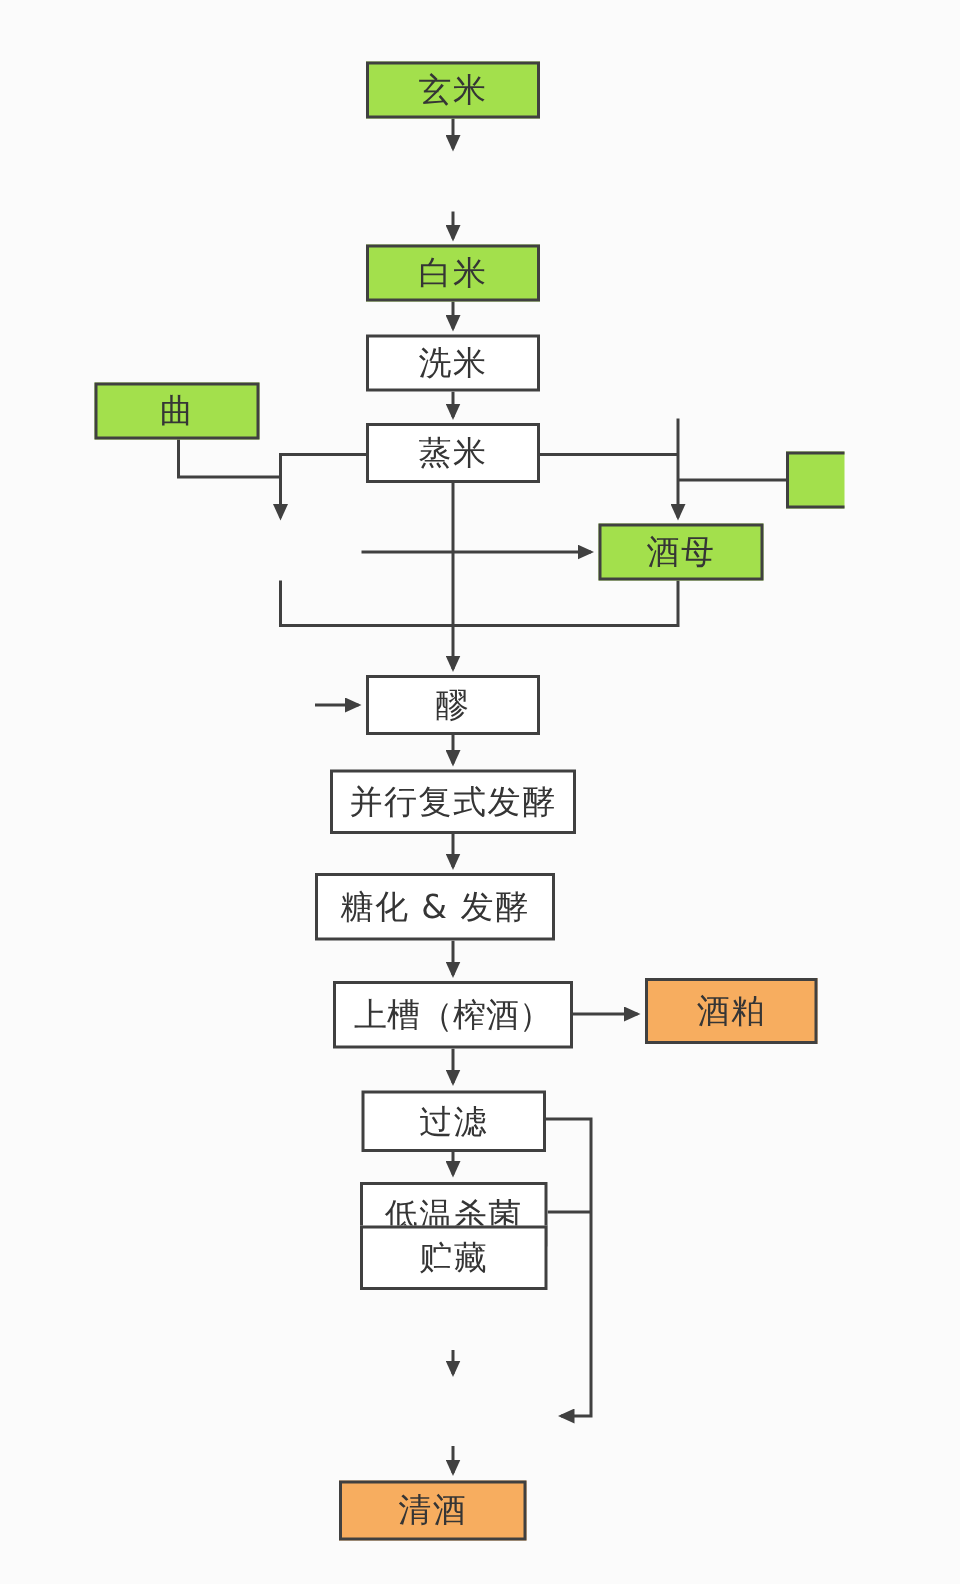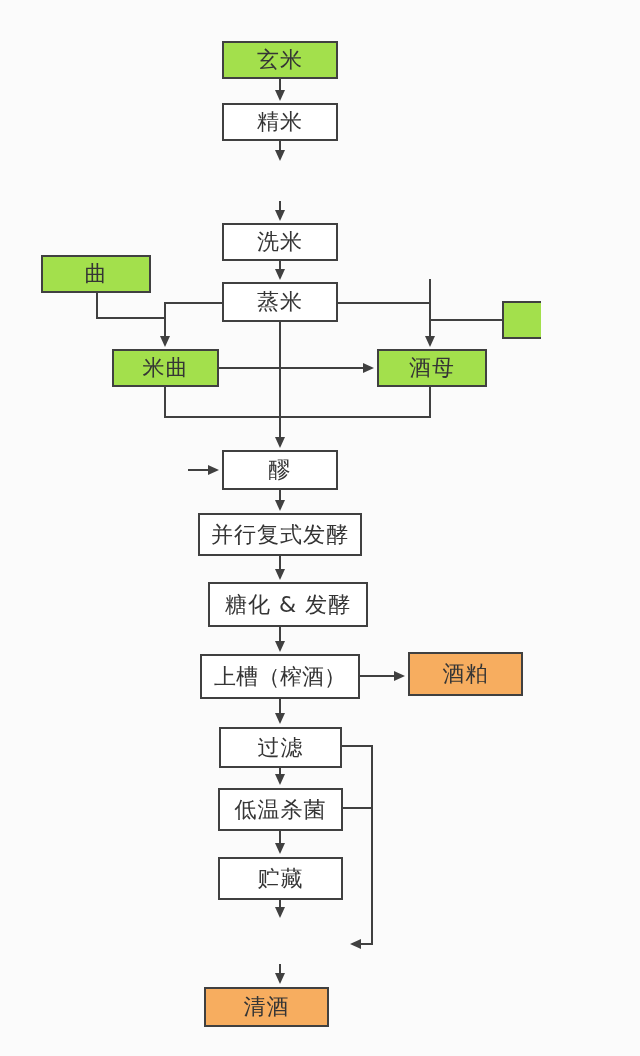--- a/index.html
+++ b/index.html
@@ -14,20 +14,21 @@
   body{
     background:var(--c-bg);
     font-family:"DejaVu Sans","Liberation Sans",sans-serif;
   }
   .canvas{
     position:relative;
     width:541px;
     height:1056px;
     background:var(--c-bg);
     overflow:hidden;
+    margin-left:22px;
   }
   .edges{
     position:absolute;
     left:0;top:0;
     width:640px;height:1056px;
   }
   .edge{
     stroke:var(--c-line);
     stroke-width:2;
     fill:none;
@@ -88,49 +89,48 @@
     <path class="edge" d="M280,831 V852" marker-end="url(#arrow)"></path>
     <path class="edge" d="M280,900 V916" marker-end="url(#arrow)"></path>
     <path class="edge" d="M280,964 V982" marker-end="url(#arrow)"></path>
 
     <path class="edge" d="M342,746 H372 V944 H352" marker-end="url(#arrow)"></path>
     <path class="edge" d="M343,808 H372"></path>
   </svg>
 
   <div class="node material" style="left:222px;top:41px;width:116px;height:38px">玄米</div>
 
-  <div class="node" style="left:222px;top:103px;width:116px;height:38px">精米</div>
 
+  <div class="node material" style="left:222px;top:163px;width:116px;height:38px">白米</div>
 
   <div class="node" style="left:222px;top:282px;width:116px;height:40px">蒸米</div>
 
   <div class="node" style="left:222px;top:223px;width:116px;height:38px">洗米</div>
 
   <div class="node material" style="left:41px;top:255px;width:110px;height:38px">曲</div>
 
 
   <div class="node material" style="left:502px;top:301px;width:110px;height:38px">水</div>
 
-  <div class="node material" style="left:112px;top:349px;width:107px;height:38px">米曲</div>
 
   <div class="node material" style="left:377px;top:349px;width:110px;height:38px">酒母</div>
 
 
   <div class="node" style="left:222px;top:450px;width:116px;height:40px">醪</div>
 
   <div class="node" style="left:198px;top:513px;width:164px;height:43px">并行复式发酵</div>
 
-  <div class="node" style="left:208px;top:582px;width:160px;height:45px">糖化 &amp; 发酵</div>
+  <div class="node" style="left:188px;top:582px;width:160px;height:45px">糖化 &amp; 发酵</div>
 
   <div class="node output" style="left:408px;top:652px;width:115px;height:44px">酒粕</div>
 
   <div class="node" style="left:200px;top:654px;width:160px;height:45px;letter-spacing:0">上槽（榨酒）</div>
 
   <div class="node" style="left:218px;top:788px;width:125px;height:43px">低温杀菌</div>
 
   <div class="node" style="left:219px;top:727px;width:123px;height:41px">过滤</div>
 
-  <div class="node" style="left:218px;top:857px;width:125px;height:43px">贮藏</div>
+  <div class="node" style="left:218px;top:817px;width:125px;height:43px">贮藏</div>
 
 
   <div class="node output" style="left:204px;top:987px;width:125px;height:40px">清酒</div>
 
 </div>
 
 </body></html>

